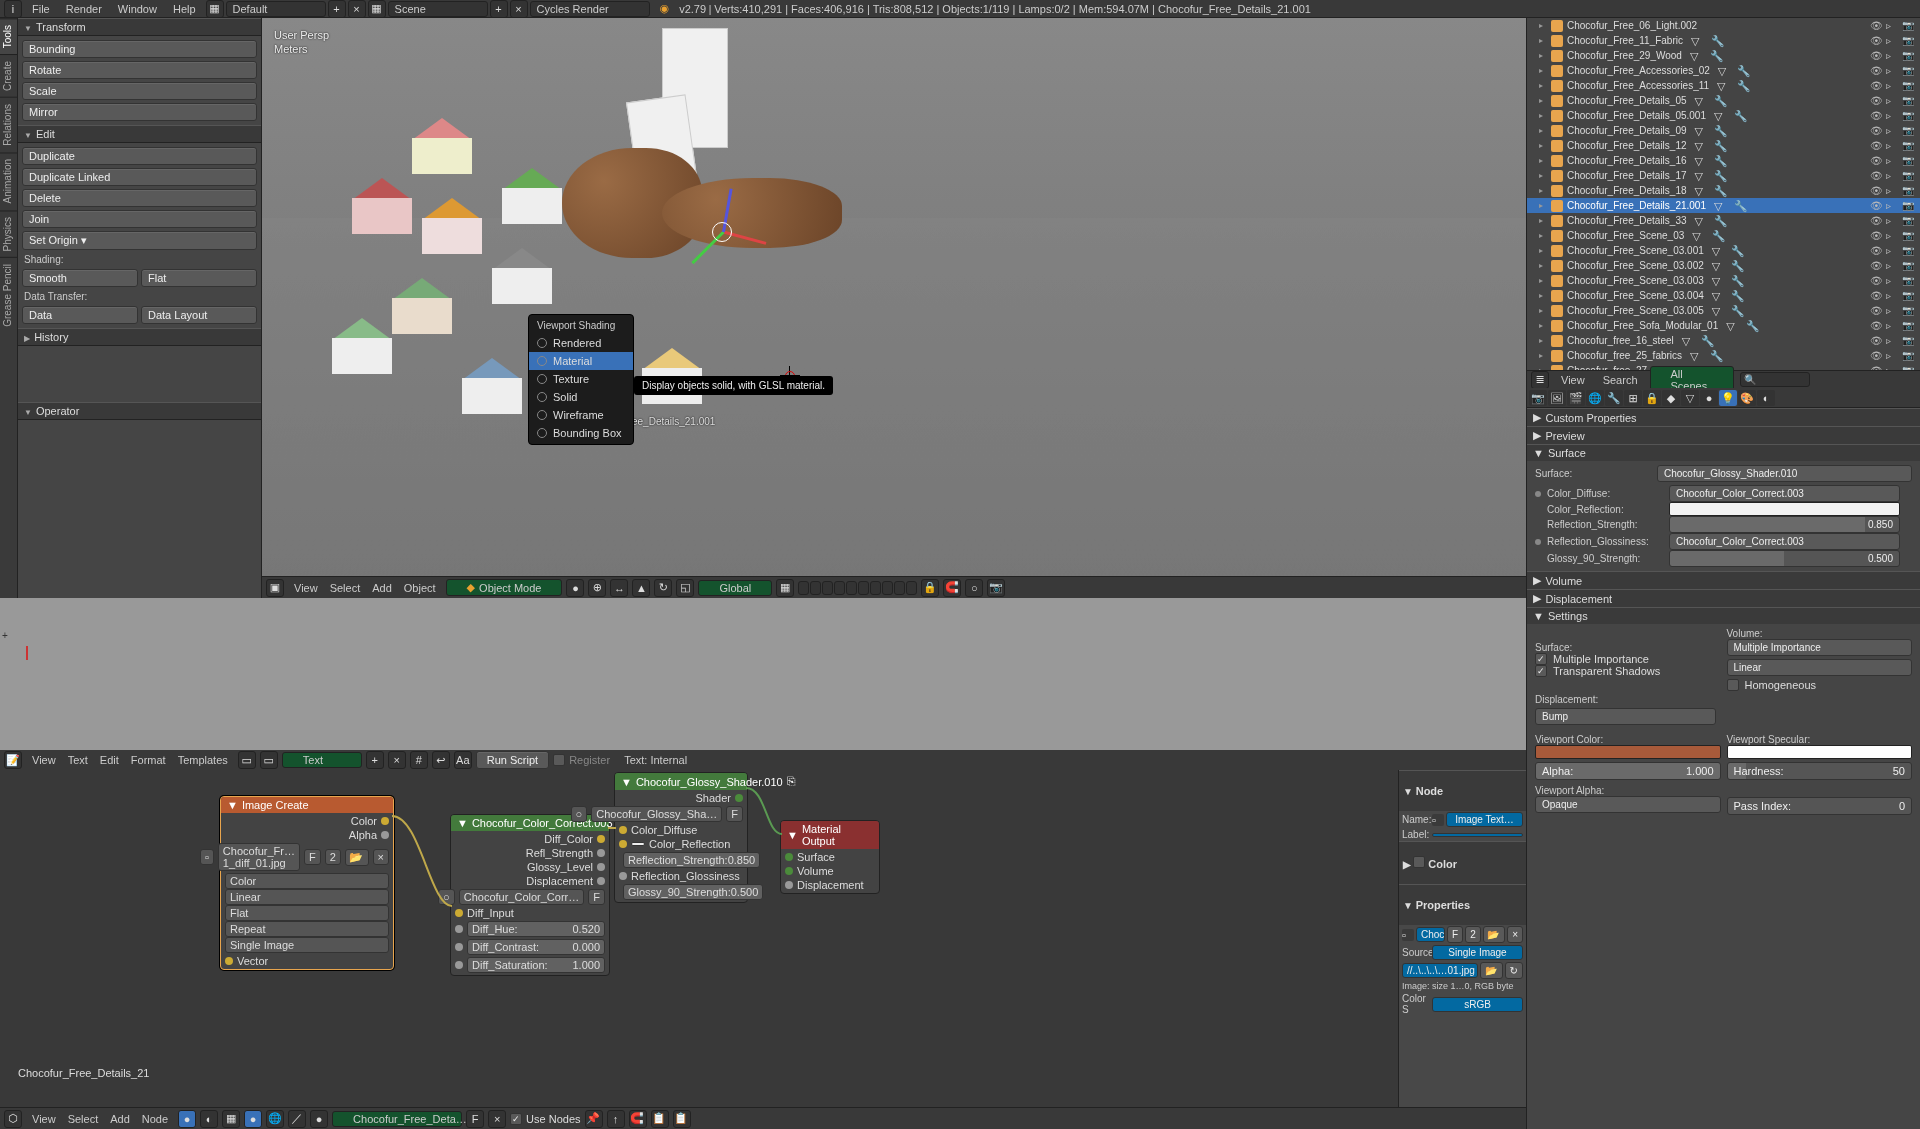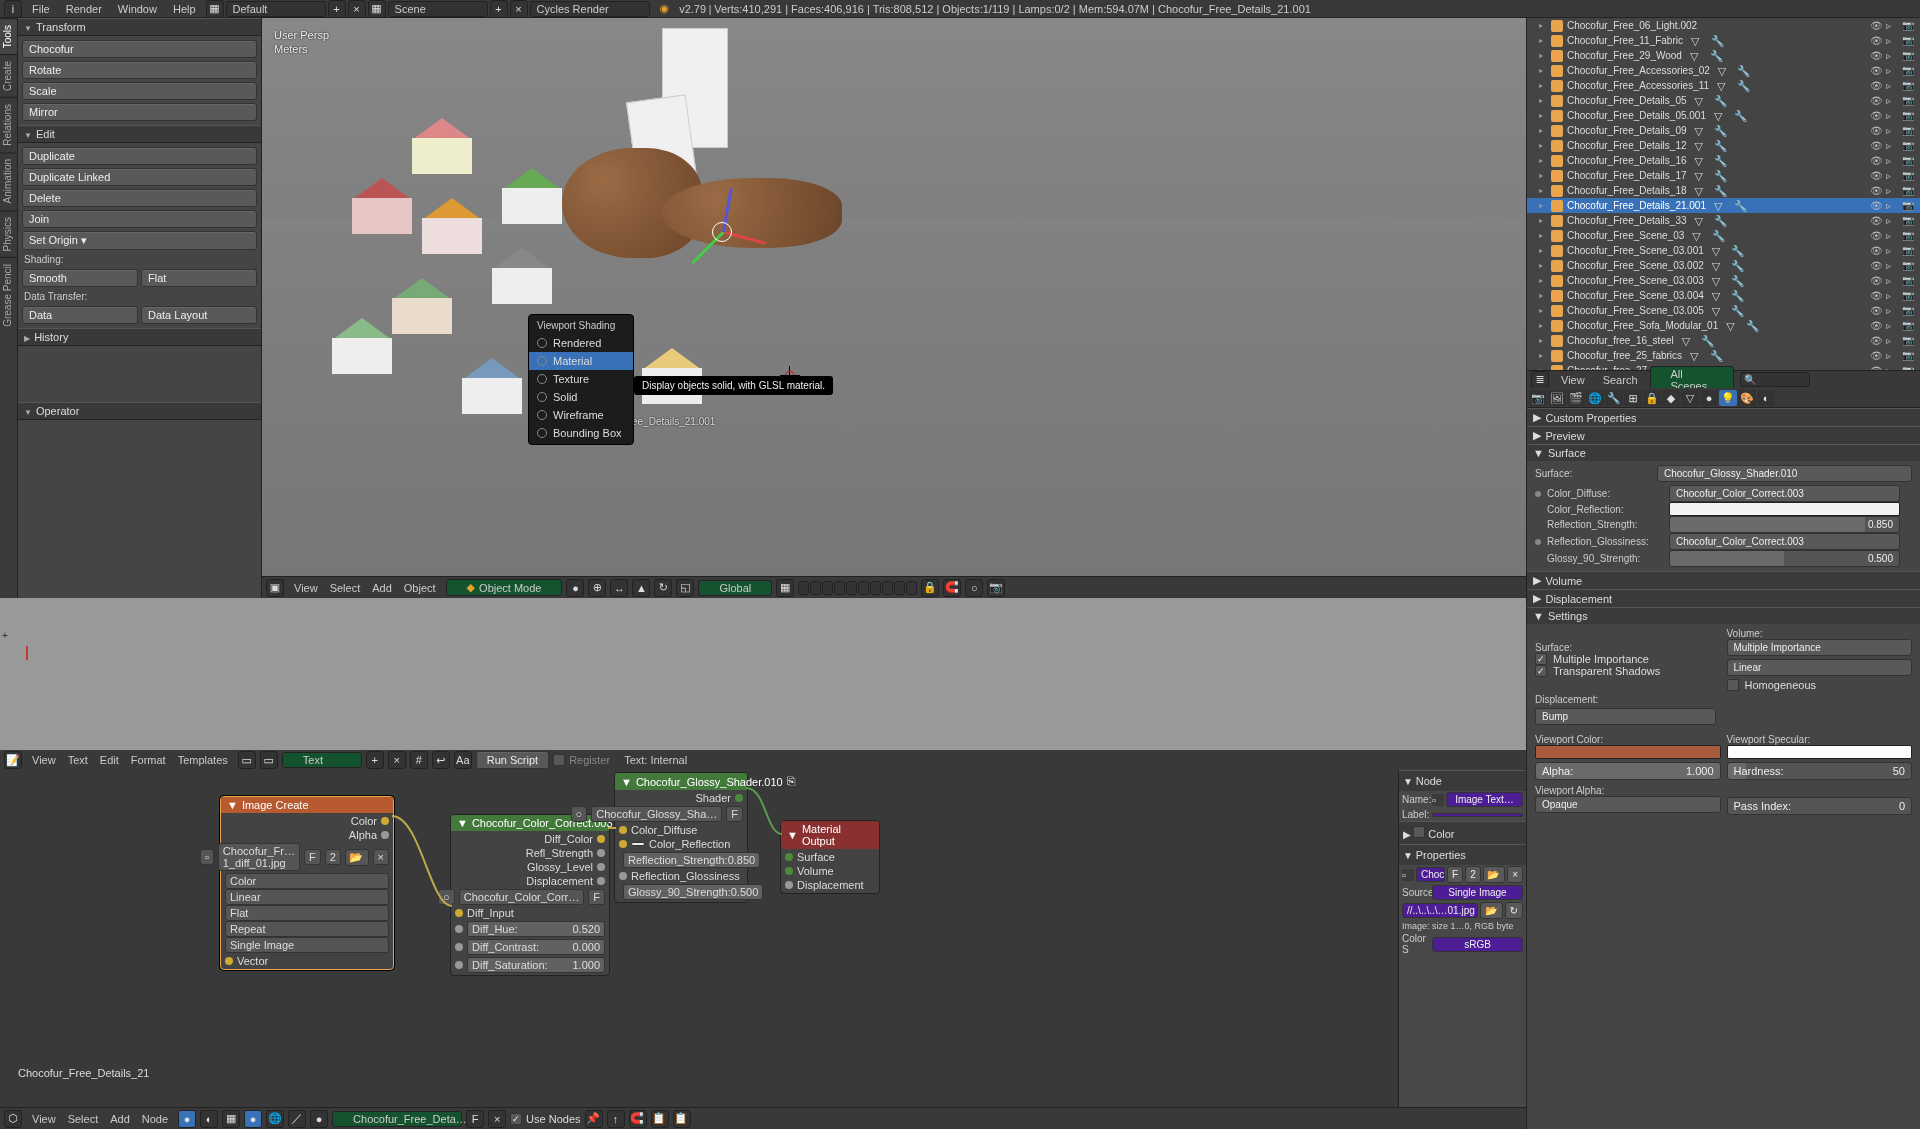--- a/index.html
+++ b/index.html
@@ -46,25 +46,25 @@
 .popup .ptitle { padding:3px 8px; color:#ccc; font-size:10px; }
 .popup .pitem { padding:3px 8px; display:flex; align-items:center; gap:6px; color:#ddd; cursor:pointer; }
 .popup .pitem:hover,.popup .pitem.sel { background:#3971b8; }
 .popup .dot { width:10px; height:10px; border-radius:50%; border:1px solid #888; display:inline-block; }
 .tooltip { position:absolute; left:372px; top:358px; background:#000; color:#eee; padding:4px 8px; border-radius:3px; font-size:10px; z-index:11; }
 
 
 .npanel { position:absolute; right:0; top:0; width:128px; height:100%; background:#484848; border-left:1px solid #222; overflow:hidden; }
 .np-row { display:flex; align-items:center; gap:2px; padding:1px 3px; }
 .np-label { width:28px; font-size:10px; color:#ccc; text-align:left; }
-.np-field { flex:1; background:#4c1d95; border:1px solid #333; border-radius:3px; padding:1px 4px; text-align:right; color:#eee; font-size:10px; overflow:hidden; white-space:nowrap; }
+.np-field { flex:1; background:#0369a1; border:1px solid #333; border-radius:3px; padding:1px 4px; text-align:right; color:#eee; font-size:10px; overflow:hidden; white-space:nowrap; }
 .np-field.left { text-align:center; }
 .np-icons { display:flex; gap:1px; }
 .np-ic { width:12px; height:12px; background:#3a3a3a; border-radius:2px; }
-.np-header { padding:4px 4px; font-size:10px; color:#ddd; background:#3a3a3a; border-top:1px solid #555; }
+.np-header { padding:14px 4px; font-size:10px; color:#ddd; background:#3a3a3a; border-top:1px solid #555;font-weight:bold; }
 .np-btn { background:#595959; border:1px solid #333; border-radius:3px; padding:2px 4px; color:#eee; text-align:center; cursor:pointer; font-size:10px; flex:1; }
 .np-btn.active { background:#3971b8; }
 
 .vp-header { position:absolute; left:0; right:128px; bottom:0; height:22px; background:#393939; border-top:1px solid #222; display:flex; align-items:center; padding:0 4px; gap:4px; }
 .hbtn { padding:1px 6px; color:#ccc; cursor:pointer; }
 .hfield { background:#14532d; border:1px solid #222; padding:1px 20px; color:#ccc; border-radius:3px; display:flex; align-items:center; gap:4px; }
 .iconbox { width:18px; height:18px; background:#333; border:1px solid #222; border-radius:3px; display:inline-flex; align-items:center; justify-content:center; }
 
 
 .right-col { position:absolute; right:0; top:18px; width:394px; bottom:0; display:flex; flex-direction:column; background:#444; border-left:1px solid #222; }
@@ -163,21 +163,21 @@
       <div class="vtab">Physics</div>
       <div class="vtab">Grease Pencil</div>
     </div>
 
   <div class="tool-shelf">
     <div class="panel-header">
         <span class="tri"></span>
         <span>Transform</span>
       </div>
     <div class="panel-body" id="transform-items">
-        <div class="btn">Chocofur</div>
+        <div class="btn">Bounding</div>
         <div class="btn">Rotate</div>
         <div class="btn">Scale</div>
         <div class="btn">Mirror</div>
       </div>
     <div class="panel-header">
         <span class="tri"></span>
         <span>Edit</span>
       </div>
     <div class="panel-body" id="edit-items">
     <div class="btn">Duplicate</div>

